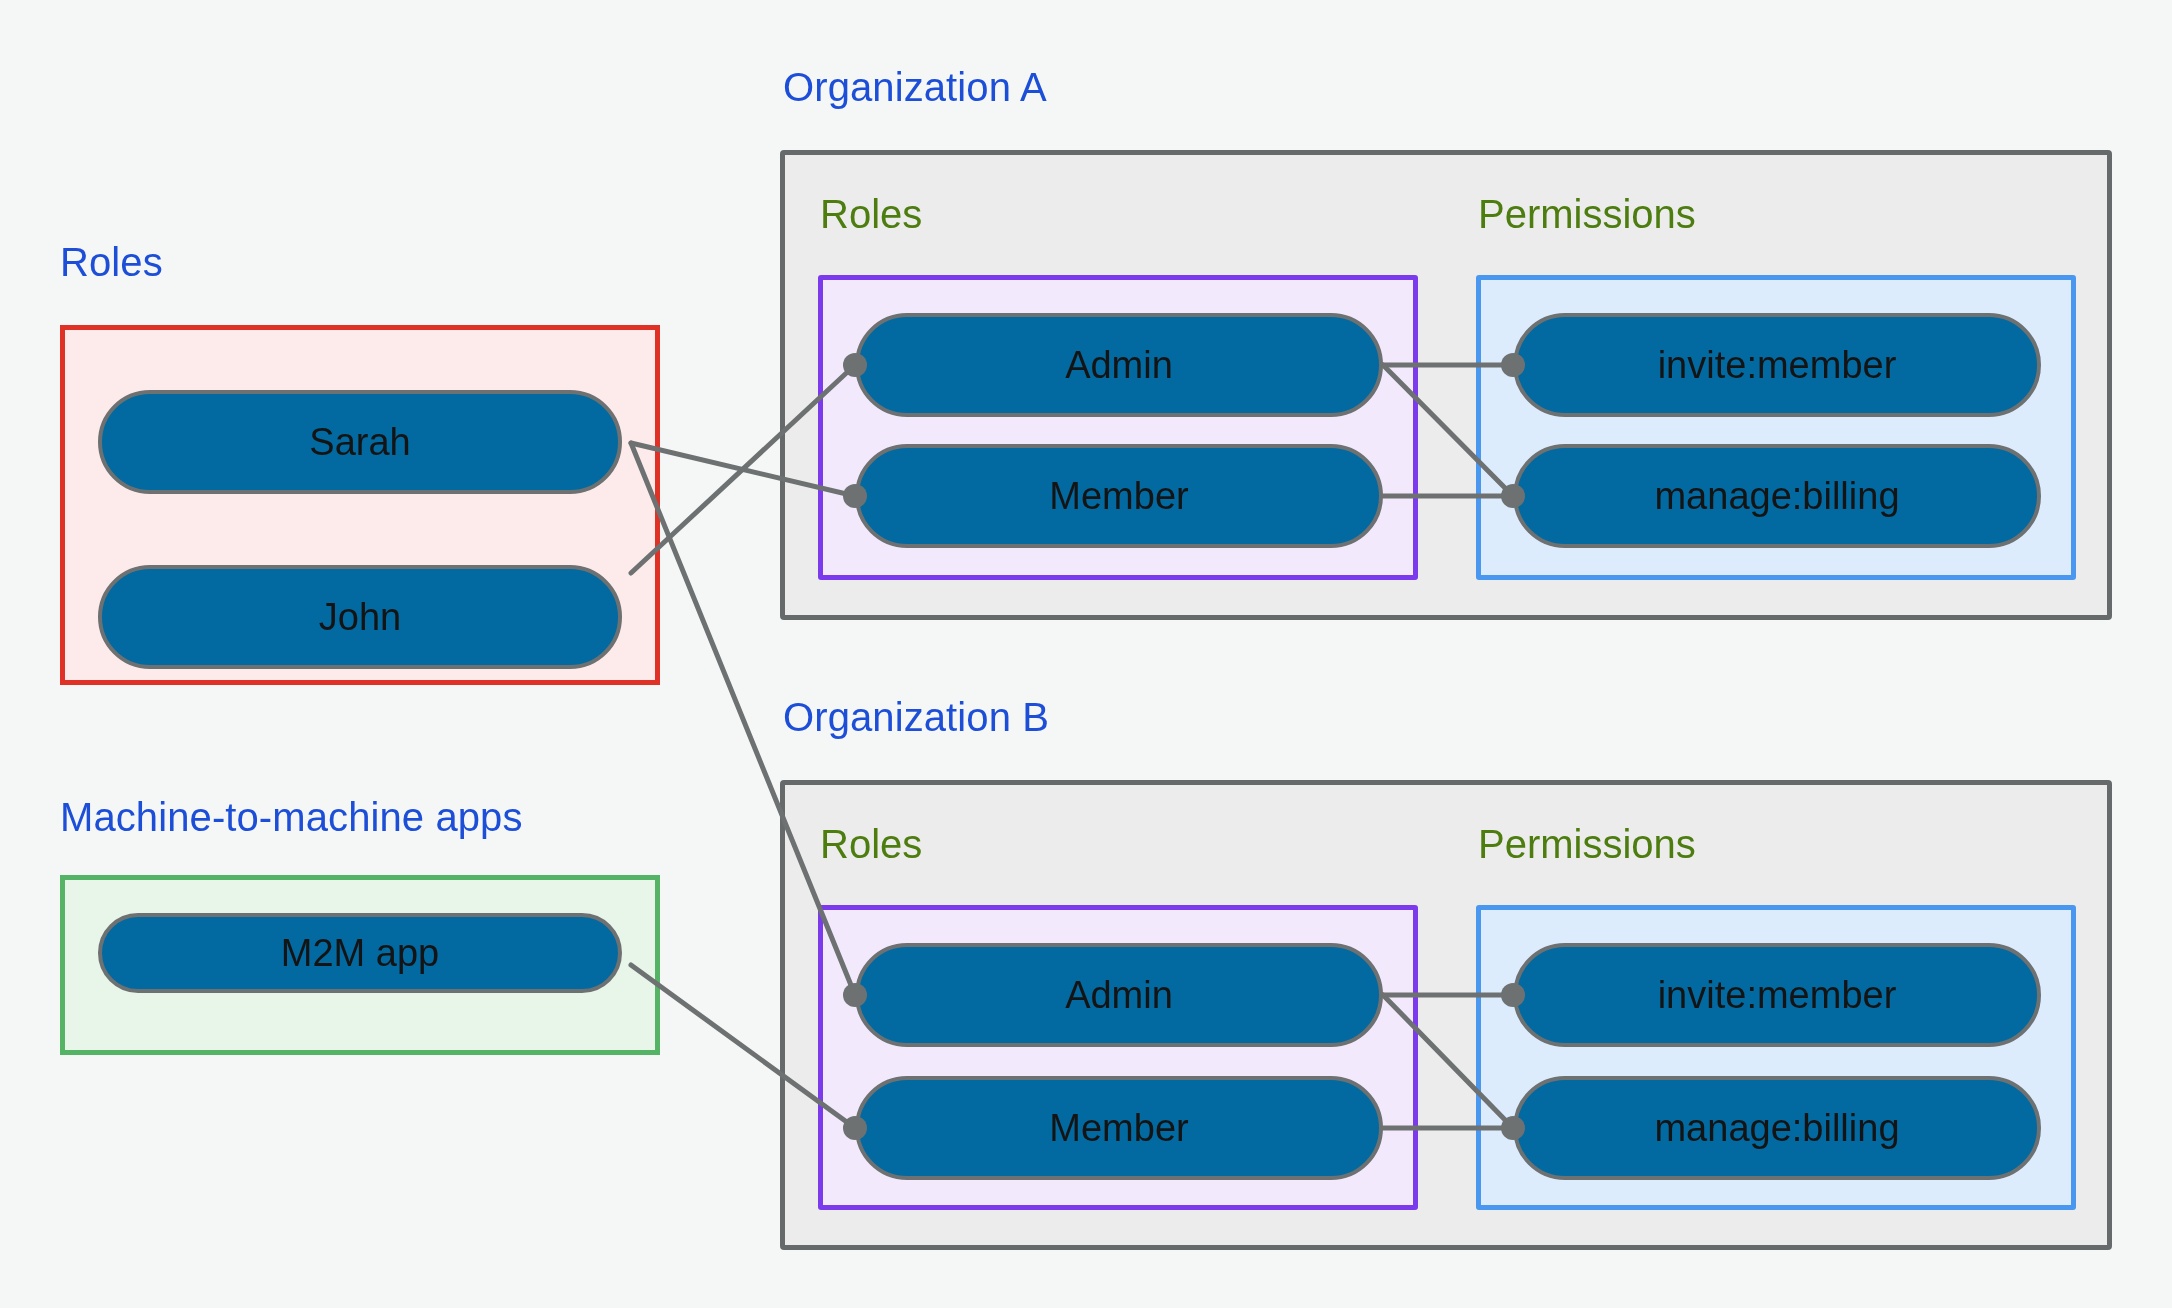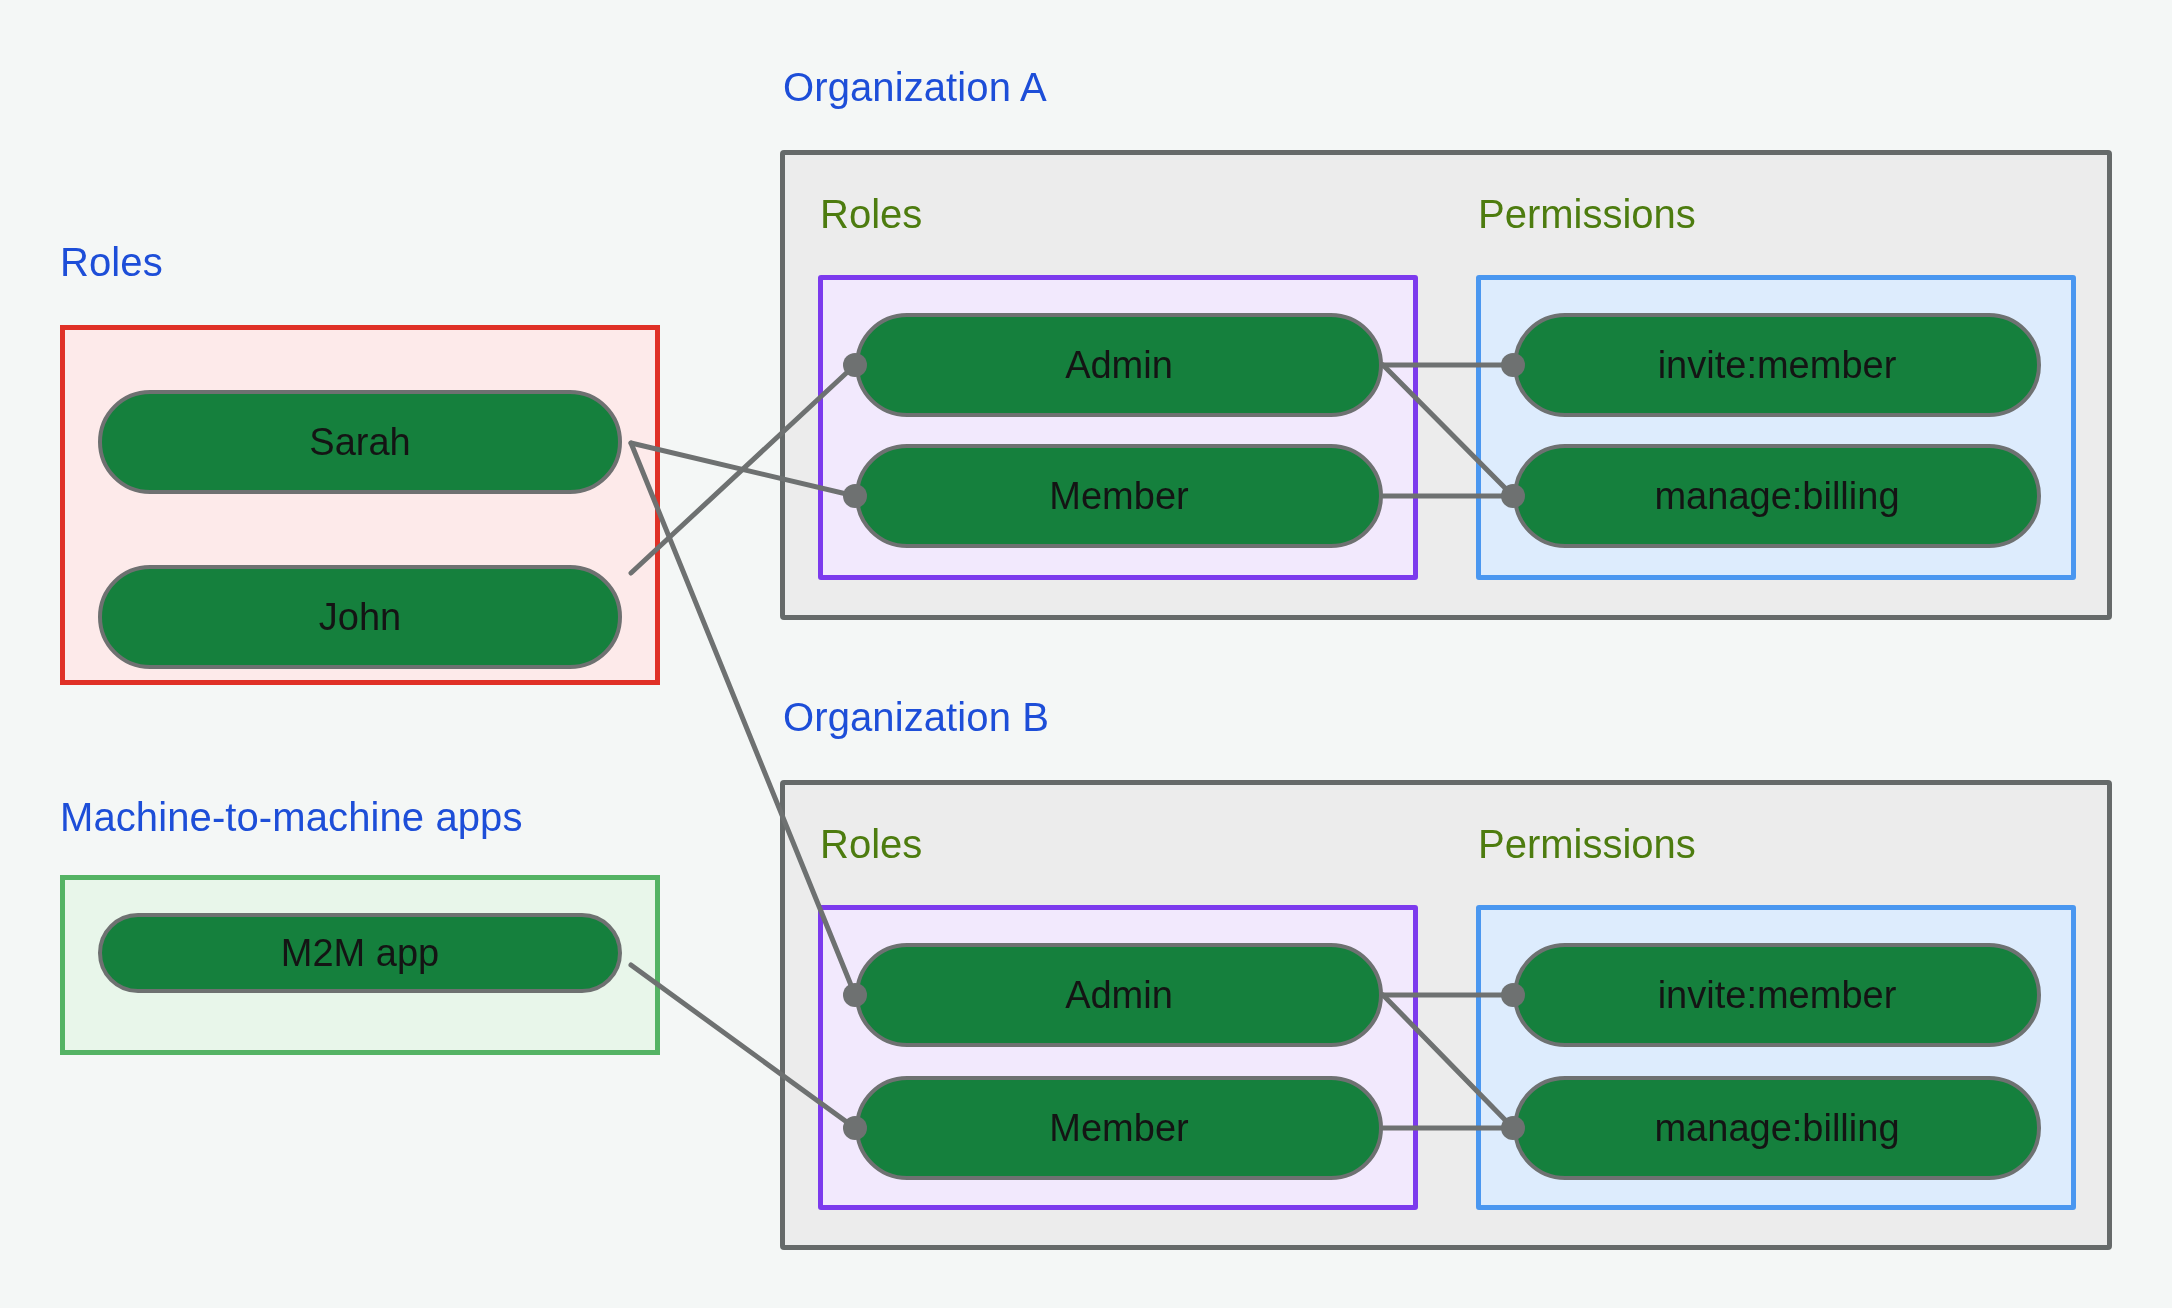--- a/index.html
+++ b/index.html
@@ -87,21 +87,21 @@
   }
   .panel.perms {
     background: #ddecfd;
     border-color: #4a97f0;
   }
 
   
   .pill {
     position: absolute;
     box-sizing: border-box;
-    background: #15803d;
+    background: #0369a1;
     border: 4px solid #6e7171;
     border-radius: 999px;
     display: flex;
     align-items: center;
     justify-content: center;
     font-size: 38px;
     color: #141414;
     z-index: 4;
     white-space: nowrap;
   }

